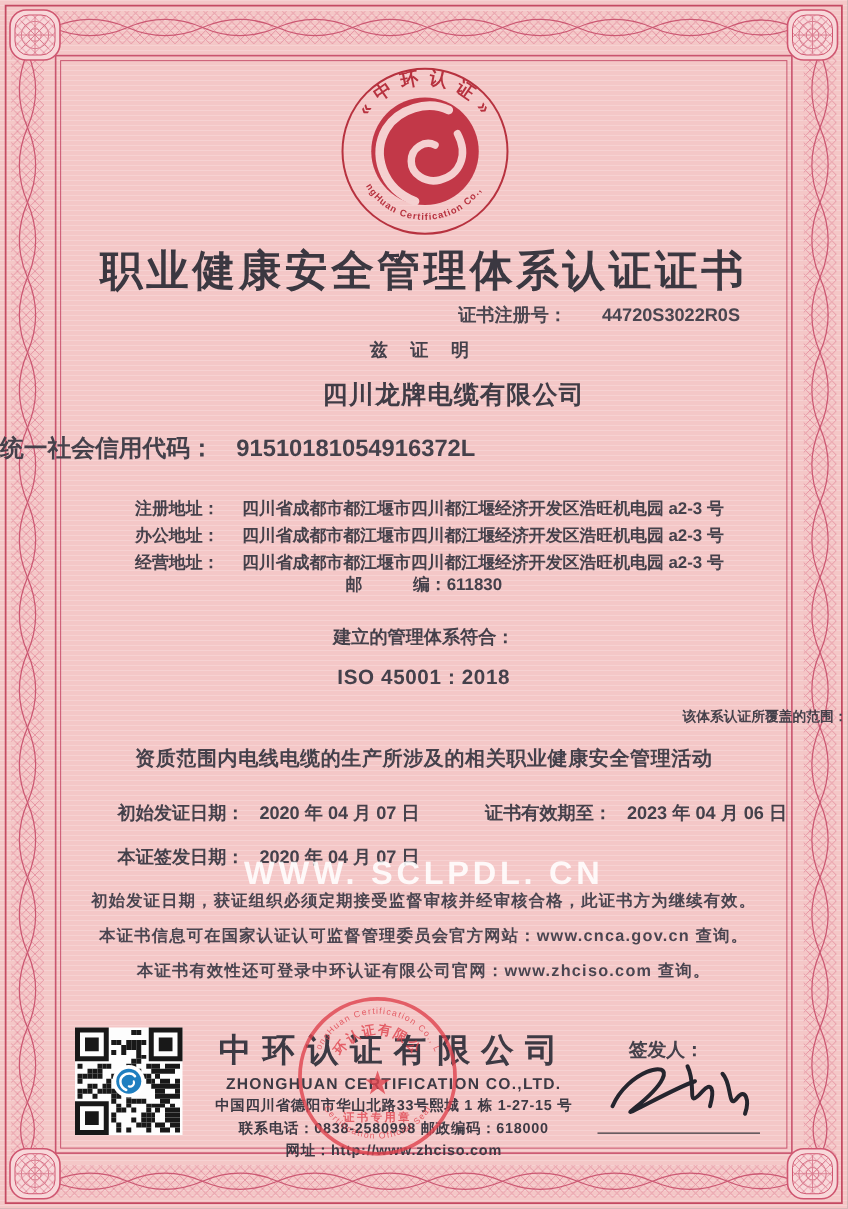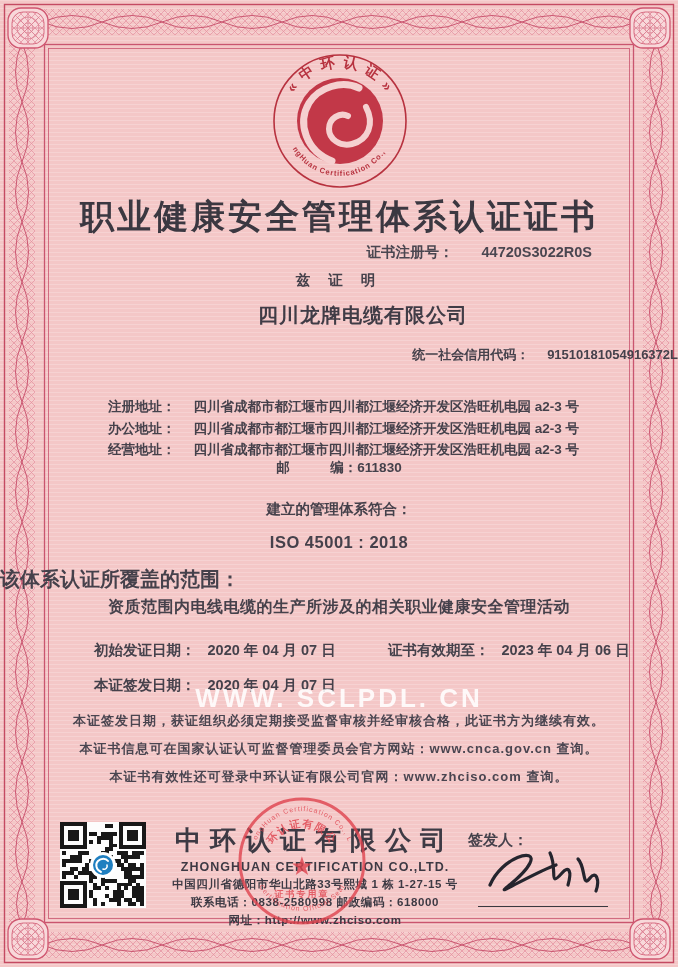--- a/index.html
+++ b/index.html
@@ -16,28 +16,28 @@
   .border-svg{position:absolute;left:0;top:0;z-index:1;}
   .content{position:absolute;inset:0;z-index:2;}
 
   .logo{left:269px;top:50px;width:142px;height:142px;}
   .title{left:0;right:0;top:194px;text-align:center;font-size:34px;font-weight:bold;
          color:#3b3841;letter-spacing:3px;white-space:nowrap;}
   .reg-row{top:243px;right:86px;font-size:14.5px;font-weight:bold;color:#4a4650;}
   .reg-row .lbl{margin-right:28px;}
   .certify{left:0;right:0;top:271px;text-align:center;font-size:14.5px;font-weight:bold;letter-spacing:7px;}
   .company{left:0;right:0;top:302px;text-align:center;font-size:20px;font-weight:bold;letter-spacing:1px;color:#403c46;padding-left:48px;}
-  .credit{left:0;right:0;top:346px;text-align:right;font-size:13px;font-weight:bold;}
+  .credit{left:0;right:0;top:346px;text-align:left;font-size:19px;font-weight:bold;}
   .credit .val{margin-left:18px;}
   .addresses{left:108px;top:396px;font-size:13.5px;font-weight:bold;line-height:21.5px;}
   .addr-row .lbl{margin-right:18px;}
   .postcode{left:0;right:0;top:459px;text-align:center;font-size:13.5px;font-weight:bold;}
   .system-heading{left:0;right:0;top:500px;text-align:center;font-size:14.5px;font-weight:bold;}
   .standard{left:0;right:0;top:533px;text-align:center;font-size:16.5px;font-weight:bold;letter-spacing:.5px;}
-  .scope-heading{left:0;right:0;top:566px;text-align:left;font-size:20px;font-weight:bold;}
+  .scope-heading{left:0;right:0;top:566px;text-align:right;font-size:11px;font-weight:bold;}
   .scope-text{left:0;right:0;top:597px;text-align:center;font-size:16px;font-weight:bold;letter-spacing:.5px;}
   .date-initial{left:94px;top:641px;font-size:14.5px;font-weight:bold;}
   .date-valid{left:388px;top:641px;font-size:14.5px;font-weight:bold;}
   .date-issue{left:94px;top:676px;font-size:14.5px;font-weight:bold;}
   .date-lbl{margin-right:12px;}
   .watermark{left:0;right:0;top:683px;text-align:center;font-size:26px;font-weight:bold;
              color:rgba(255,255,255,.88);letter-spacing:3px;}
   .note{left:0;right:0;text-align:center;font-size:13px;font-weight:bold;letter-spacing:1px;color:#4a4550;}
   .note-1{top:712px;} .note-2{top:740px;} .note-3{top:768px;}
 
@@ -49,21 +49,21 @@
   .qr-finder::after{content:"";position:absolute;inset:4px;background:#181818;}
   .qr-f-tl{left:0;top:0;} .qr-f-tr{right:0;top:0;} .qr-f-bl{left:0;bottom:0;}
   .qr-logo{position:absolute;left:50%;top:50%;width:26px;height:26px;margin:-13px 0 0 -13px;
            border-radius:50%;background:#fff;display:flex;align-items:center;justify-content:center;}
 
   .footer-center{left:165px;top:823px;width:300px;text-align:center;color:#3d3a44;}
   .footer-company-cn{font-size:26px;font-weight:bold;letter-spacing:9px;white-space:nowrap;}
   .footer-company-en{font-size:12.5px;font-weight:bold;letter-spacing:1px;margin-top:2px;white-space:nowrap;}
   .footer-line{font-size:11.5px;font-weight:bold;letter-spacing:.6px;margin-top:3px;white-space:nowrap;text-align:center;}
   .stamp{left:232px;top:791px;width:140px;height:140px;opacity:.8;pointer-events:none;}
-  .issuer{left:468px;top:831px;font-size:15px;font-weight:bold;}
+  .issuer{left:503px;top:831px;font-size:15px;font-weight:bold;}
   .signature{left:482px;top:843px;width:128px;height:62px;}
   .sign-line{left:478px;top:906px;width:130px;border-top:1.6px solid #3a3a40;}
 </style>
 </head>
 <body>
 
 <div class="page">
 
   <svg class="border-svg" width="678" height="967" viewBox="0 0 678 967" aria-hidden="true">
     <defs>
@@ -157,21 +157,21 @@
     </div>
     <div class="abs date-valid">
       <span class="date-lbl">证书有效期至：</span><span>2023 年 04 月 06 日</span>
     </div>
     <div class="abs date-issue">
       <span class="date-lbl">本证签发日期：</span><span>2020 年 04 月 07 日</span>
     </div>
 
     <div class="abs watermark">WWW. SCLPDL. CN</div>
 
-    <div class="abs note note-1">本证签发日期，获证组织必须定期接受监督审核并经审核合格，此证书方为继续有效。</div>
+    <div class="abs note note-1">初始发证日期，获证组织必须定期接受监督审核并经审核合格，此证书方为继续有效。</div>
     <div class="abs note note-2">本证书信息可在国家认证认可监督管理委员会官方网站：www.cnca.gov.cn 查询。</div>
     <div class="abs note note-3">本证书有效性还可登录中环认证有限公司官网：www.zhciso.com 查询。</div>
 
     <div class="abs qr">
       <div class="qr-grid">
           <div class="m"></div>
           <div class="m"></div>
           <div class="m"></div>
           <div class="m"></div>
           <div class="m"></div>

